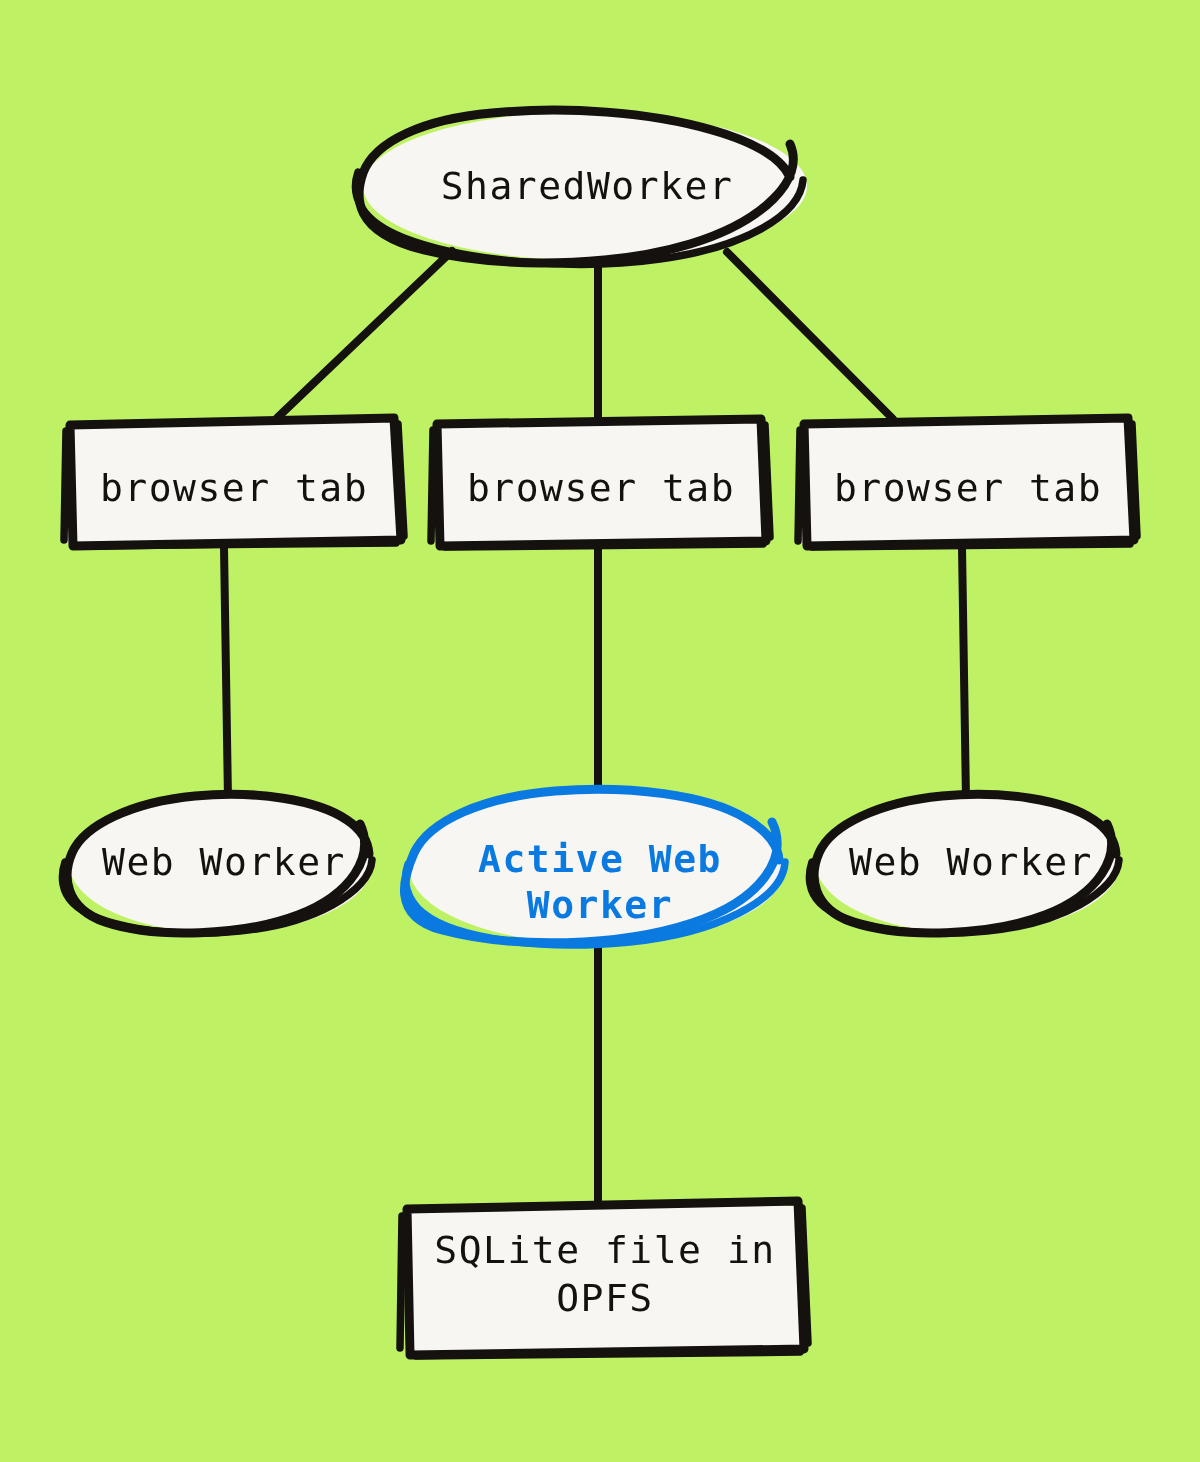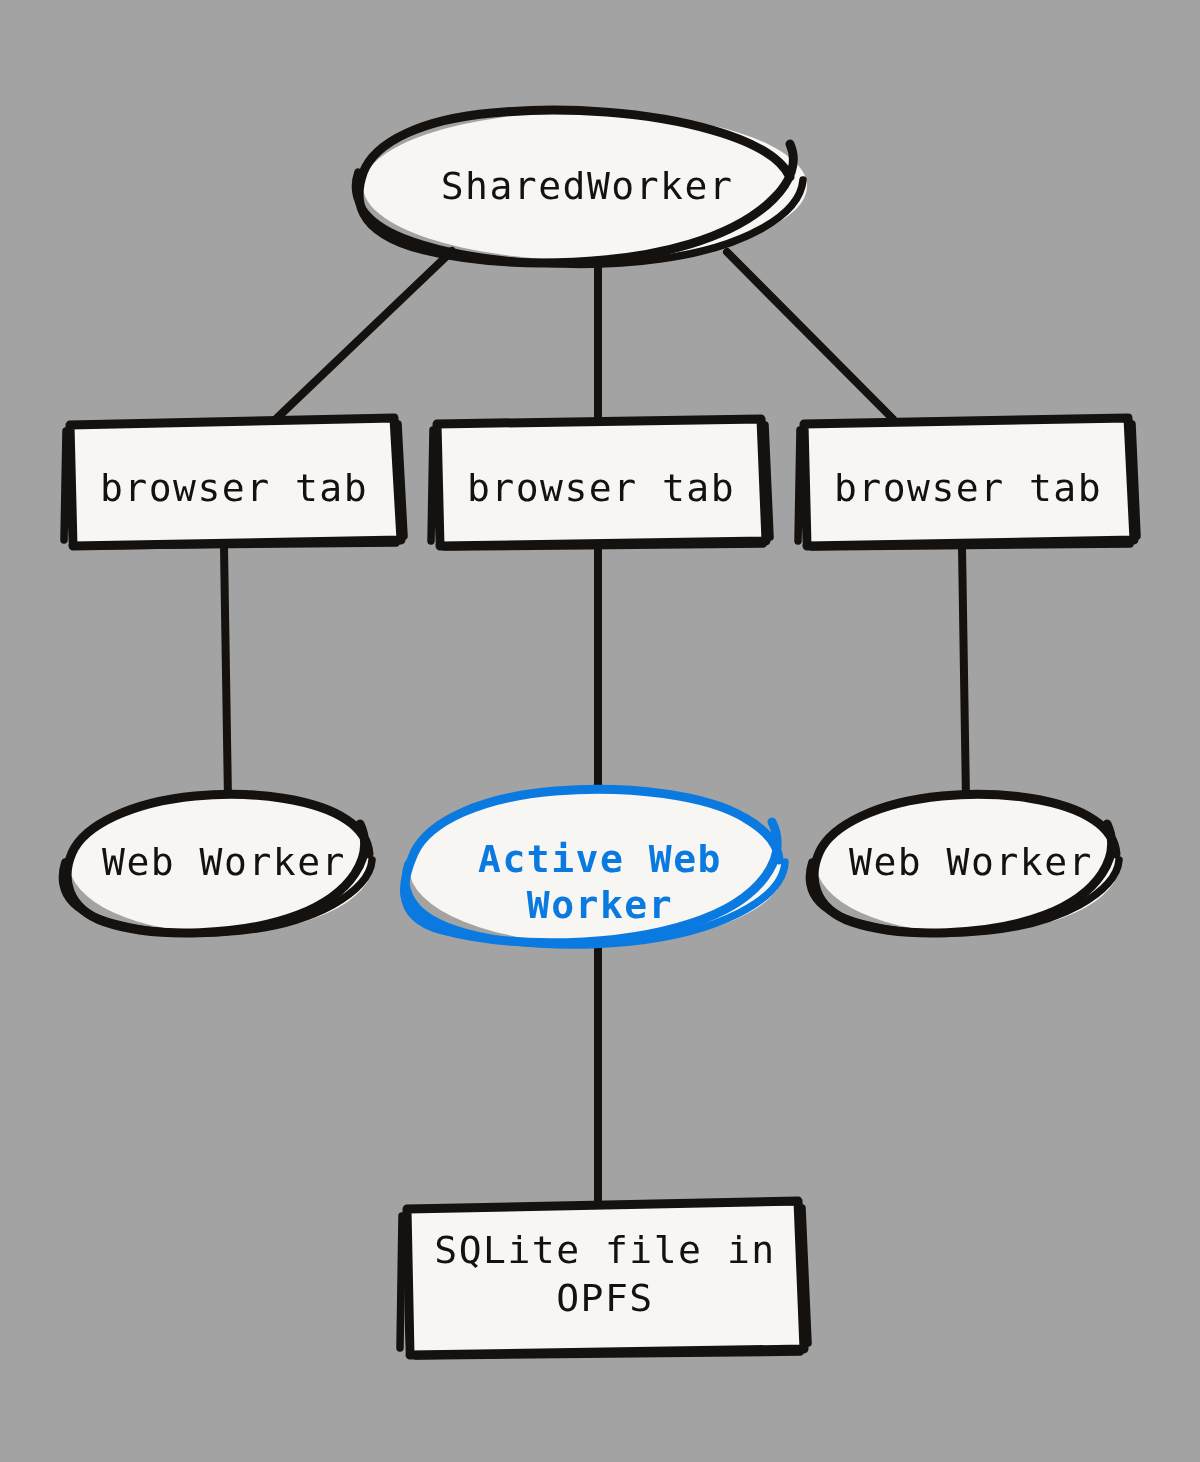--- a/index.html
+++ b/index.html
@@ -4,21 +4,21 @@
 <style>
   html, body {
     margin: 0;
     padding: 0;
     background: #f7f6f2;
   }
   #stage {
     position: relative;
     width: 1200px;
     height: 1462px;
-    background: #a3a3a3;
+    background: #bef264;
     overflow: hidden;
     font-family: "DejaVu Sans Mono", "Liberation Mono", monospace;
   }
   svg#diagram {
     position: absolute;
     inset: 0;
     width: 1200px;
     height: 1462px;
     display: block;
   }

